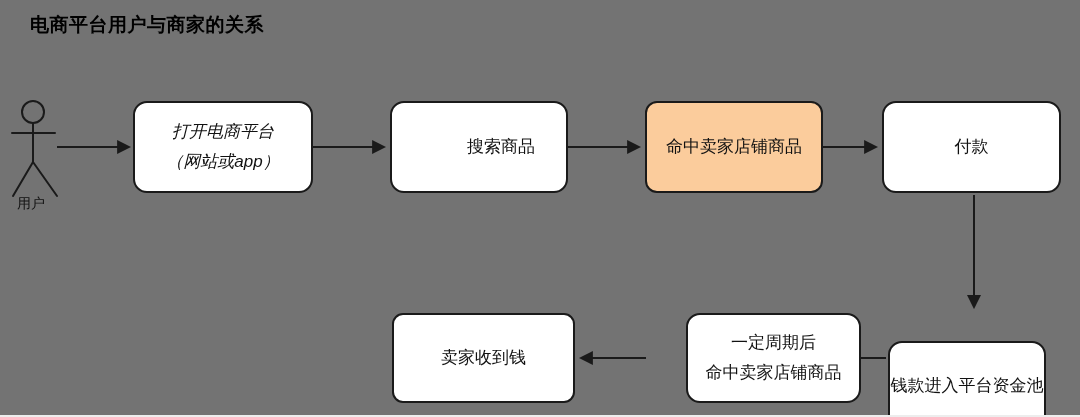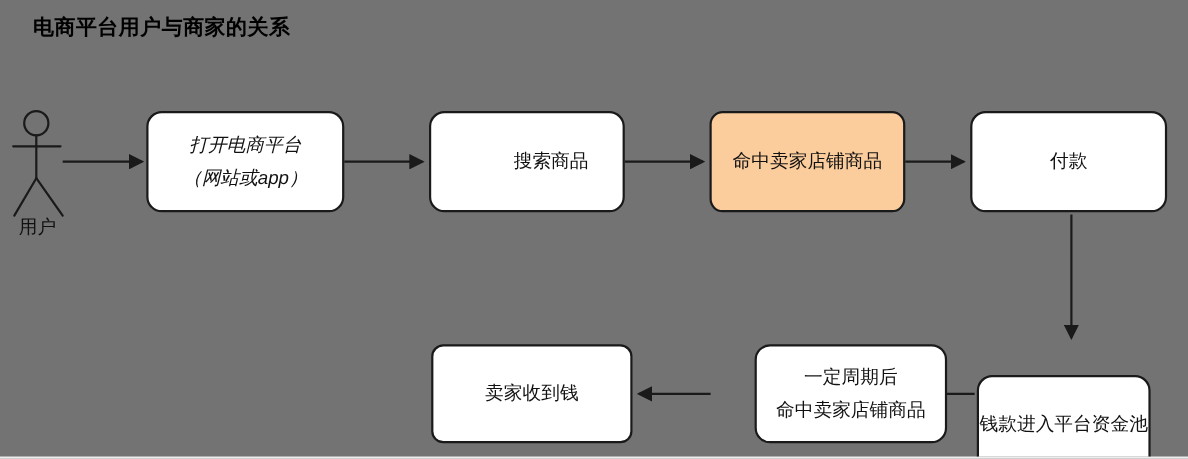--- a/index.html
+++ b/index.html
@@ -48,21 +48,21 @@
     white-space: nowrap;
   }
   .node.highlight {
     background: var(--highlight, #fbcc9c);
     border-radius: 12px;
   }
   .actor-label {
     position: absolute;
     left: 17px;
     top: 195px;
-    font-size: 17px;
+    font-size: 14px;
     font-weight: 500;
     color: #111111;
     white-space: nowrap;
   }
   
   #n-open      { left: 133px; top: 101px; width: 180px; height: 92px; font-style: italic; }
   #n-search    { left: 390px; top: 101px; width: 178px; height: 92px; padding-left: 44px; }
   #n-hit       { left: 645px; top: 101px; width: 178px; height: 92px; }
   #n-pay       { left: 882px; top: 101px; width: 179px; height: 92px; }
   #n-pool      { left: 888px; top: 313px; width: 158px; height: 90px; margin-top: 28px; }

